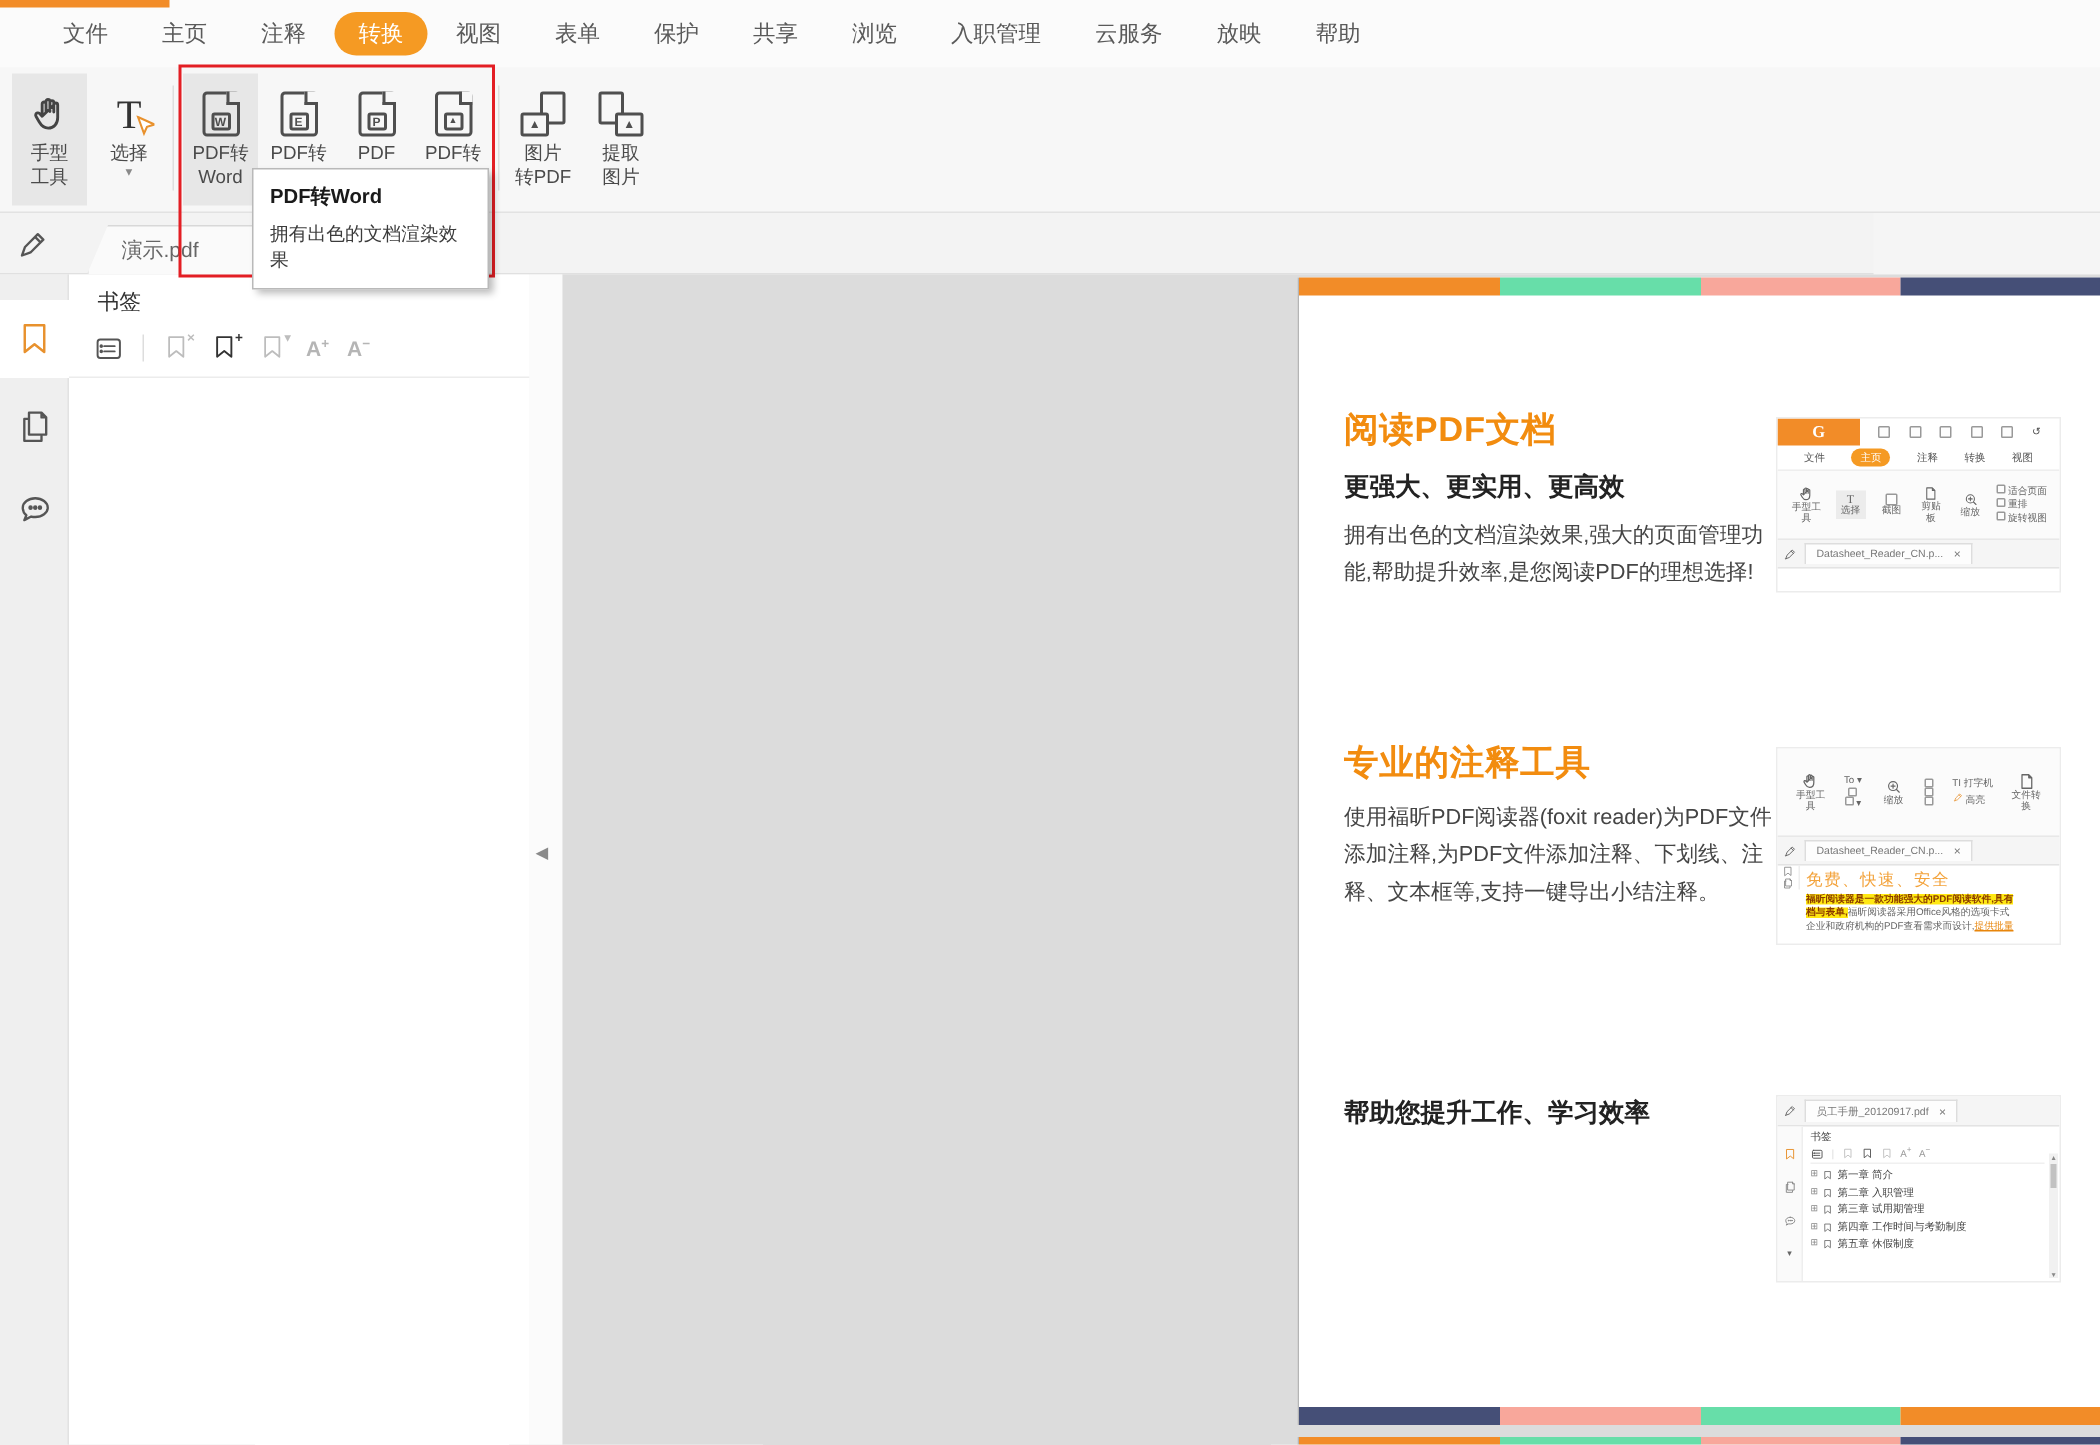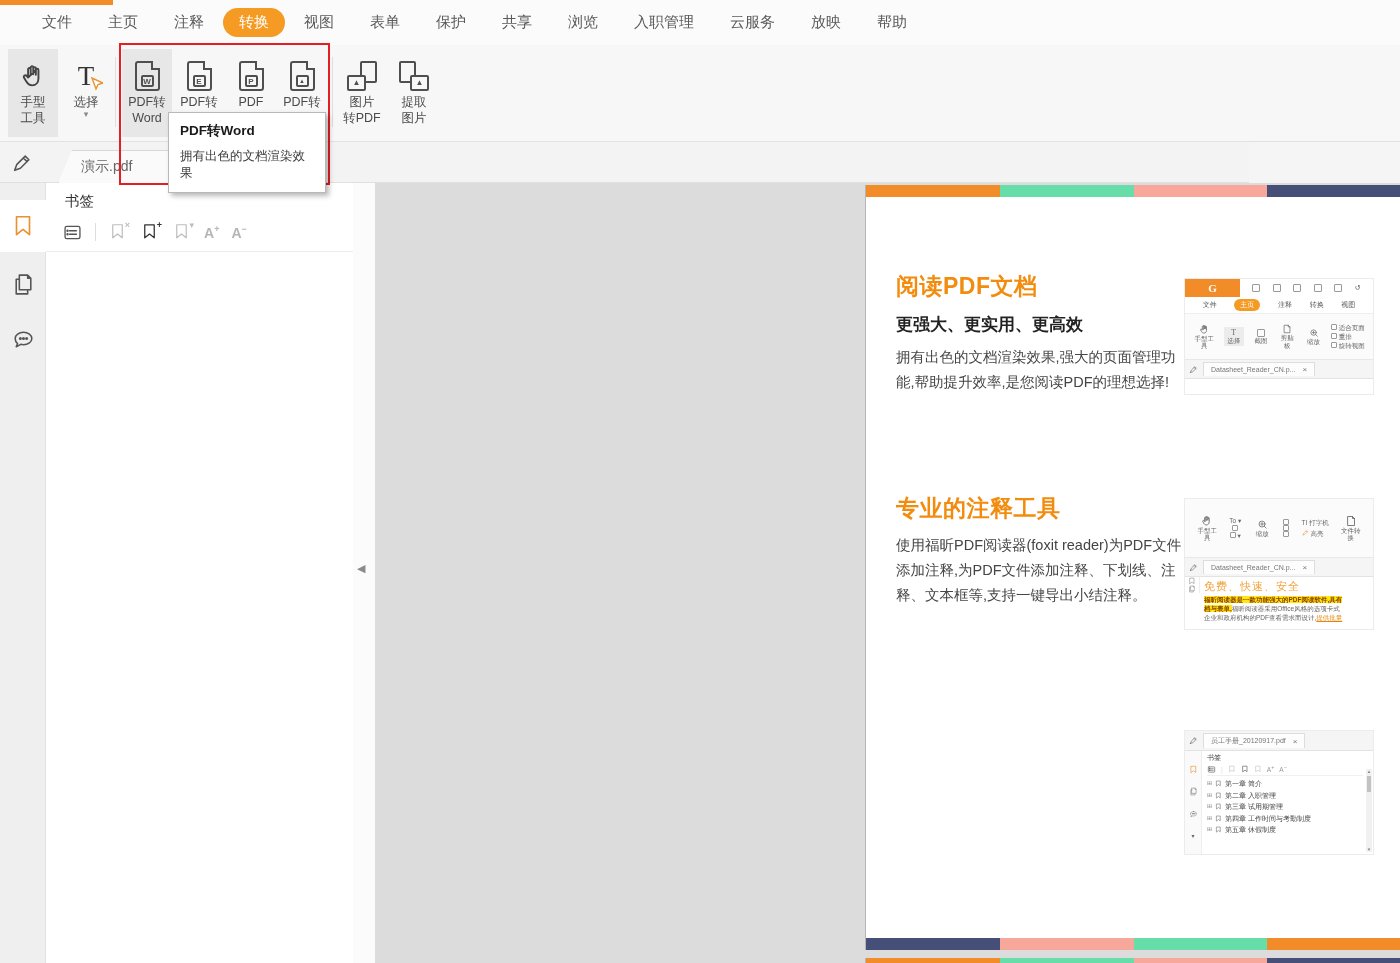--- a/index.html
+++ b/index.html
@@ -440,20 +440,21 @@
           <div class="t65" style="line-height:9px;margin-top:1px">
             <span class="hlyellow">福昕阅读器是一款功能强大的PDF阅读软件,具有</span><br>
             <span class="hlyellow">档与表单,</span><span>福昕阅读器采用Office风格的选项卡式</span><br>
             <span>企业和政府机构的PDF查看需求而设计,</span><span class="minilink">提供批量</span>
           </div>
         </div>
       </div>
     </div>
 
     <div class="sec" style="top:534px">
+      <div class="s">帮助您提升工作、学习效率</div>
     </div>
 
     <div class="thumb" style="top:545px;width:190px;height:125px">
       <div class="mtabrow" style="border-top:none">
         <svg class="ic" width="9" height="9" style="color:#666">
             <use href="#i-pencil"></use>
           </svg>
         <div class="mtabbox">
             <span>员工手册_20120917.pdf</span>
           <span class="mx">×</span>

